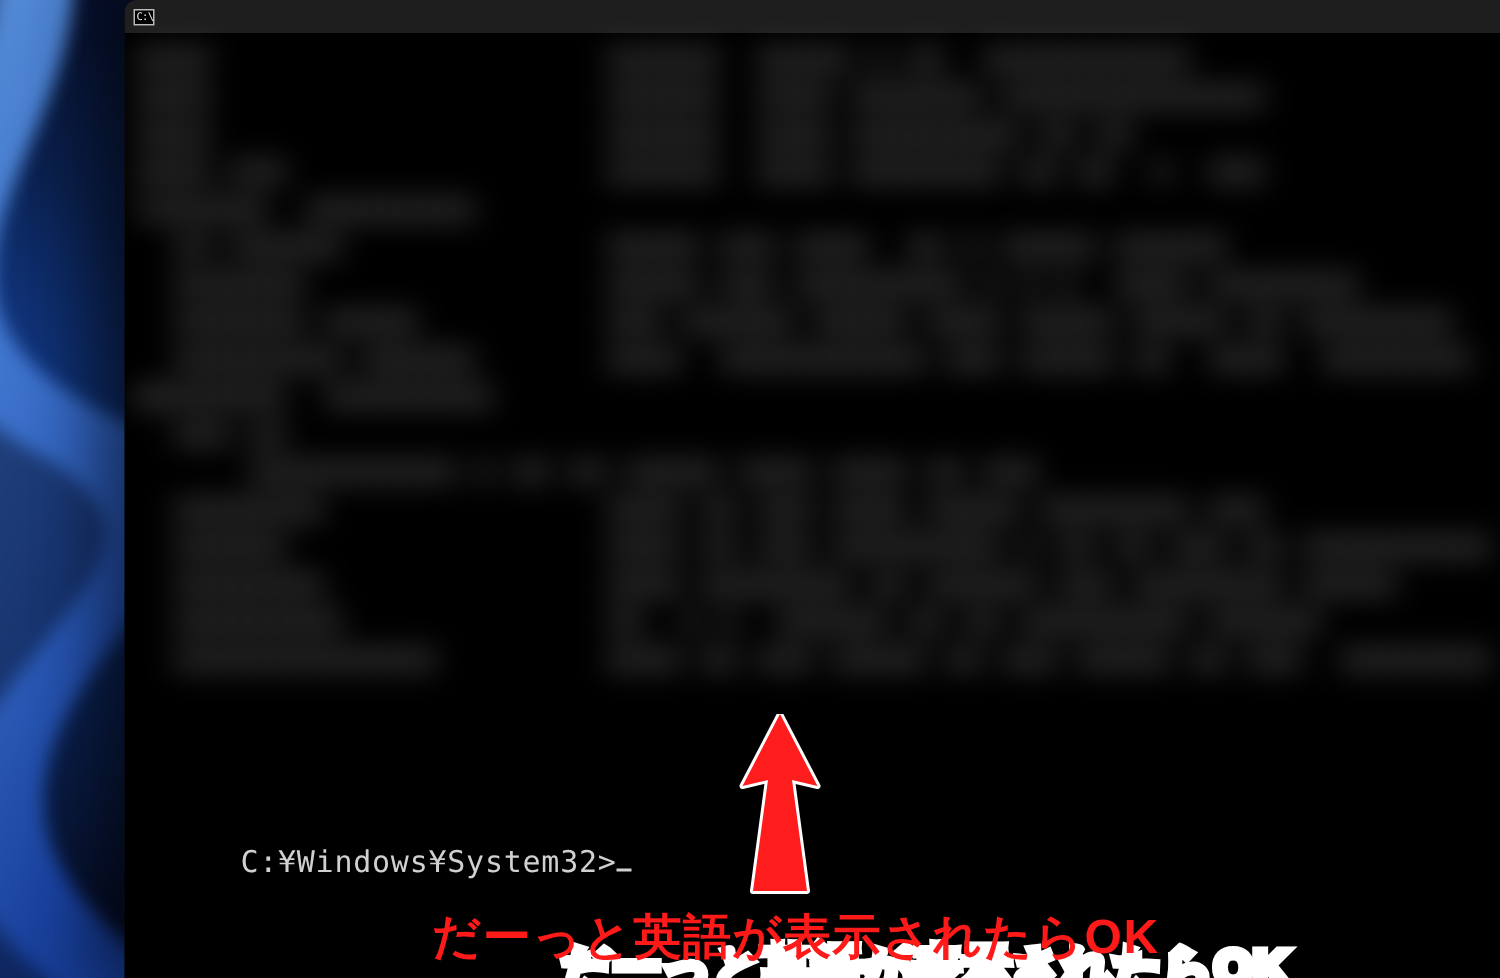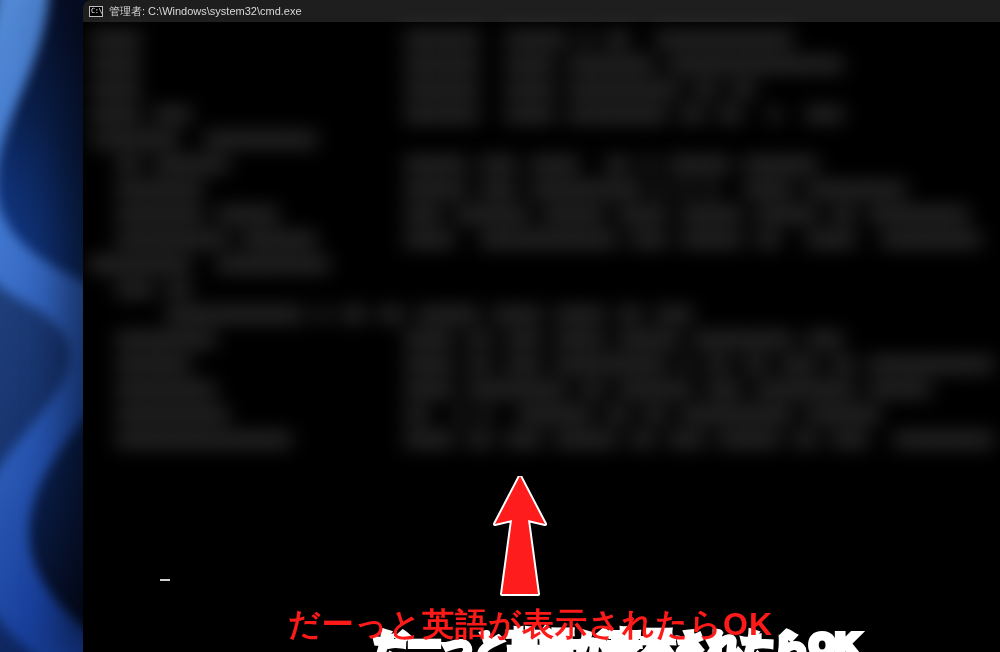--- a/index.html
+++ b/index.html
@@ -148,29 +148,28 @@
          C 360 140, 60 240, 280 380
          C 460 470, 80 560, 300 740
          L -80 980 L -80 -40 Z"></path>
   </svg>
 </div>
 
 <div class="window">
 
   <div class="titlebar">
     <span class="cmd-icon">C:\</span>
-    <span class="title-text">管理者: C:\Windows\system32\cmd.exe</span>
   </div>
 
   <div class="term">
 
     <div class="blurred-output" id="blurred"><span class="line">xxxx                     xxxxxx  xxxxx x xx  xxxxxxxxxxx</span><span class="line">xxxx                     xxxxxx  xxxx xxxxxxx xxxxxxxxxxxxxx</span><span class="line">xxxx                     xxxxxx  xxxx xxxxxxxxx xx xx</span><span class="line">xxxx xxx                 xxxxxx  xxxx xxxxxxxx xx xx  x  xxx</span><span class="line"></span><span class="line">ixxxxxx  xxxxxxxxx</span><span class="line">  xx xxxxxx              xxxxx xxx xxxx  xx x xxxxx xxxxxx</span><span class="line">  xxxxxxx                xxxxx xxx xxxxxxxxx x x x  xxxx xxxxxxxx</span><span class="line">  xxxxxxx xxxxx          xxx xxxxxx xxxxx xxxx xxxxx xxxxx xx xxxxxxxx</span><span class="line">  xxxxxxxxx xxxxxx       xxxx  xxxxxxxxxxx xxx xxxxx xx  xxxx  xxxxxxxx</span><span class="line"></span><span class="line">exxxxxxx  xxxxxxxxx</span><span class="line">  xxx xx</span><span class="line">      xxxxxxxxxxx x xx xx xxxxx xxxx xxxx xx xxx</span><span class="line">  xxxxxxxx               xxxx xx xxx xxxx xxxxx xxxxxxxx xxx</span><span class="line">  xxxxxx                 xxxx xx xxx xxxxxxxxx x xx xx xxx xx xxxxxxxxxx</span><span class="line">  xxxxxxxx               xxxx xxxxxxxx xx xxxxxx xxx xxxxxxxx xxxxx</span><span class="line">  xxxxxxxxx              xx  x x  xxxxxx xx xx xxxxxxxxx xxxxxx</span><span class="line">  xxxxxxxxxxxxxx         xxxx xx xxx xxxxx xx xxx xxxxx xx xxx  xxxxxxxx</span></div>
 
     <div class="prompt-line">
-      <span class="cursor"></span>
+      <span>C:¥Windows¥System32&gt;</span><span class="cursor"></span>
     </div>
 
     
     <svg class="arrow" viewBox="0 0 60 120">
       <polygon points="30,0 55,48 38,44 48,118 12,118 22,44 5,48" fill="#ff1c1c" stroke="#ffffff" stroke-width="4" stroke-linejoin="round" paint-order="stroke fill"></polygon>
     </svg>
 
     
     <div style="position:absolute; left:140px; top:560px;">
       <div style="position:relative; display:inline-block;">

